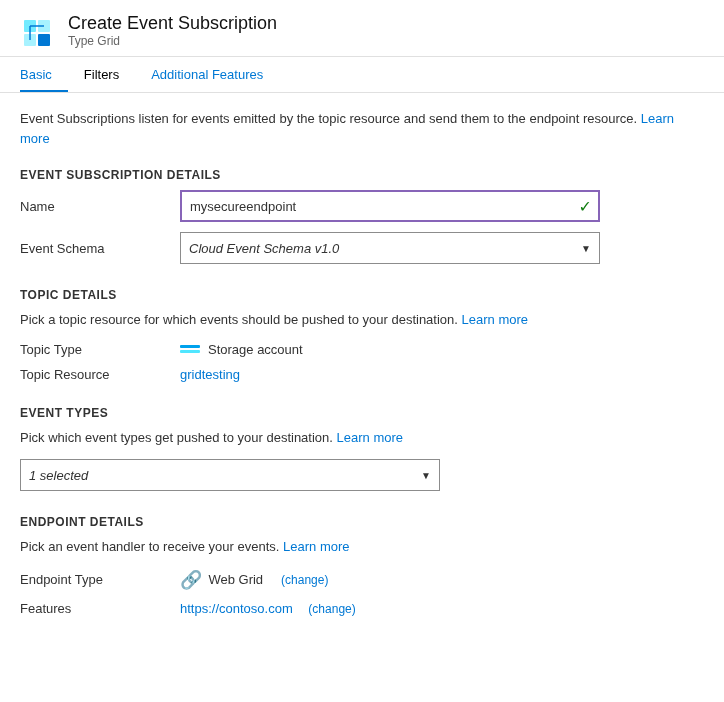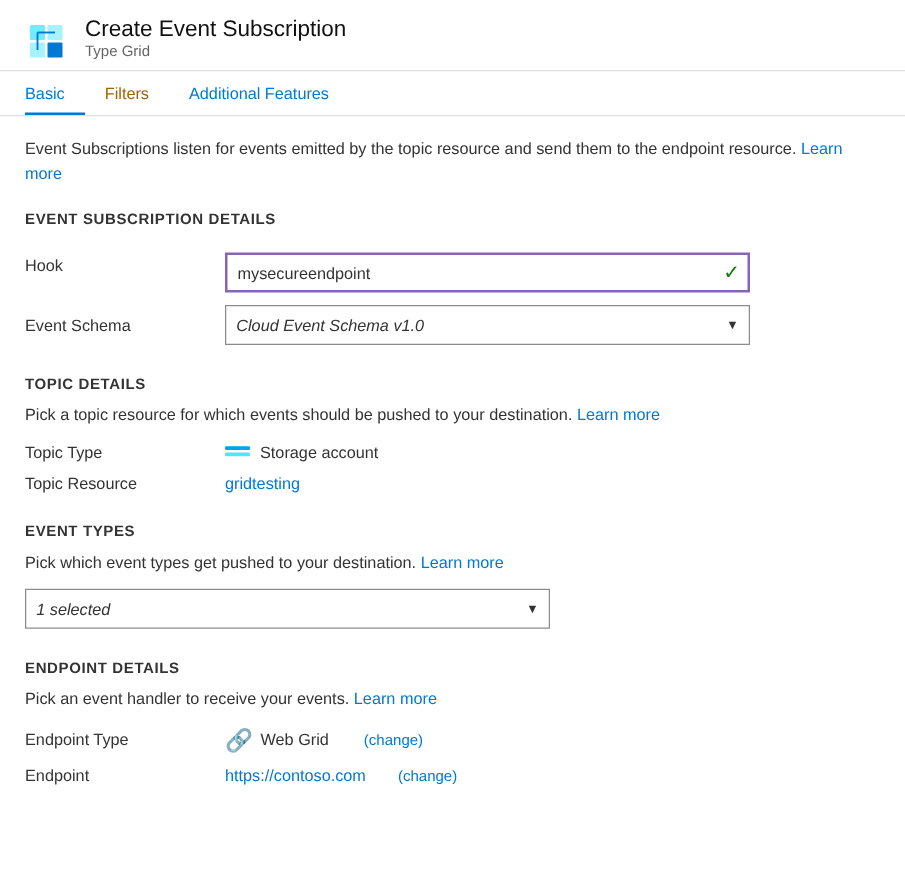--- a/index.html
+++ b/index.html
@@ -39,21 +39,21 @@
     .tabs {
       display: flex;
       border-bottom: 1px solid #e0e0e0;
       padding: 0 20px;
     }
     .tab {
       padding: 10px 16px 8px 0;
       margin-right: 16px;
       font-size: 13px;
       cursor: pointer;
-      color: #a16207;
+      color: #000000;
       border-bottom: 2px solid transparent;
       text-decoration: none;
     }
     .tab.active {
       border-bottom: 2px solid #0078d4;
       color: #0078d4;
       font-weight: 500;
     }
     .tab.link {
       color: #0078d4;
@@ -110,21 +110,20 @@
       color: #333;
       flex-shrink: 0;
     }
     .form-control {
       flex: 1;
       max-width: 420px;
     }
     .text-input-wrapper {
       position: relative;
       width: 100%;
-      margin-top: 12px;
     }
     .text-input-field {
       width: 100%;
       border: 2px solid #8764b8;
       padding: 5px 32px 5px 8px;
       font-size: 13px;
       color: #333;
       outline: none;
       height: 32px;
     }
@@ -178,21 +177,21 @@
     
     .link-text {
       color: #0078d4;
       text-decoration: none;
       font-size: 13px;
     }
     .change-link {
       color: #0078d4;
       text-decoration: none;
       font-size: 12px;
-      margin-left: 22px;
+      margin-left: 12px;
     }
 
     
     .endpoint-type-value {
       display: flex;
       align-items: center;
       gap: 6px;
     }
   </style>
 </head>
@@ -226,21 +225,21 @@
 
   <p class="info-text">
     <span>Event Subscriptions listen for events emitted by the topic resource and send them to the endpoint resource.</span>
     <a href="#">Learn more</a>
   </p>
 
   <div class="section">
     <div class="section-title">EVENT SUBSCRIPTION DETAILS</div>
 
     <div class="form-row">
-      <div class="form-label">Hook</div>
+      <div class="form-label">Name</div>
       <div class="form-control">
         <div class="text-input-wrapper">
           <input class="text-input-field" type="text" value="mysecureendpoint" style="">
           <span class="checkmark">✓</span>
         </div>
       </div>
     </div>
 
     <div class="form-row">
       <div class="form-label">Event Schema</div>
@@ -310,21 +309,21 @@
       <div class="form-control">
         <div class="endpoint-type-value">
           <span style="font-size:18px; color:#c8401a;">🔗</span>
           <span>Web Grid</span>
           <a href="#" class="change-link">(change)</a>
         </div>
       </div>
     </div>
 
     <div class="form-row">
-      <div class="form-label">Endpoint</div>
+      <div class="form-label">Features</div>
       <div class="form-control">
         <a href="#" class="link-text">https://contoso.com</a>
         <a href="#" class="change-link">(change)</a>
       </div>
     </div>
   </div>
 
 </div>
 
 </body></html>

